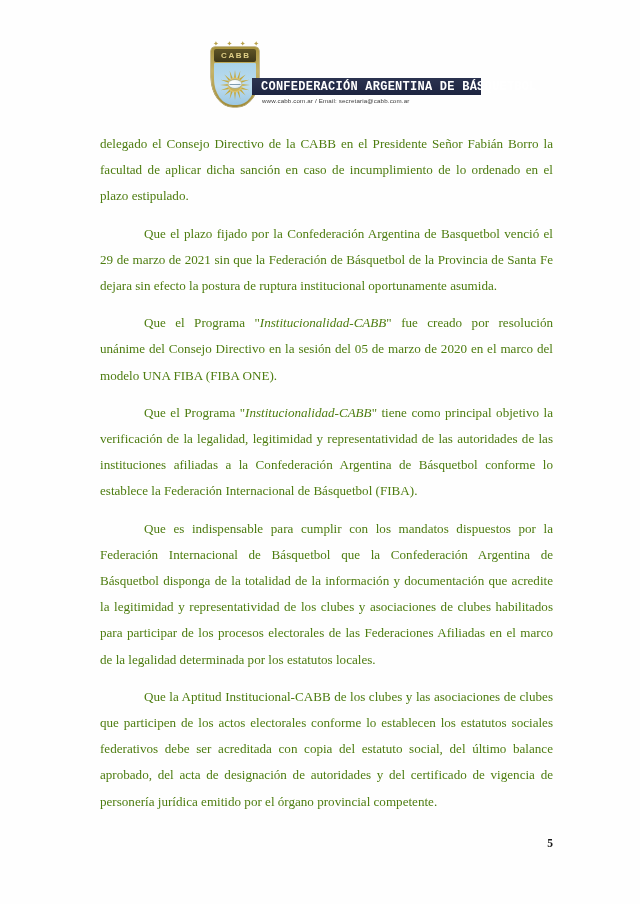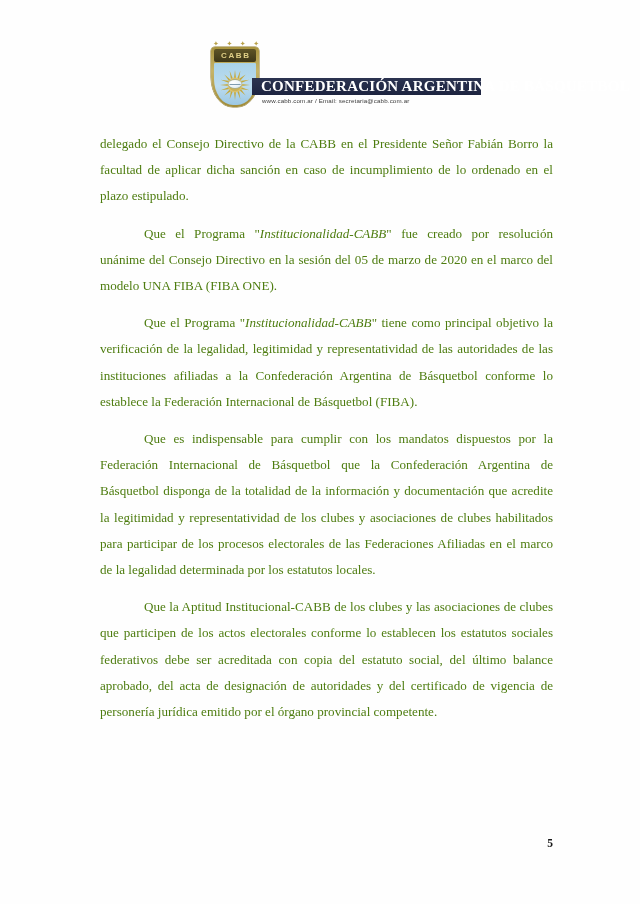--- a/index.html
+++ b/index.html
@@ -130,22 +130,22 @@
     left: 252px;
     top: 40px;
     width: 229px;
     height: 17px;
     background: linear-gradient(180deg, #2b3350 0%, #1d2440 100%);
     display: flex;
     align-items: center;
   }
   .banner-text {
     color: #ffffff;
-    font-family: Liberation Serif, serif;
-    font-size: 15px;
+    font-family: Liberation Mono, monospace;
+    font-size: 12px;
     font-weight: bold;
     letter-spacing: 0.25px;
     padding-left: 9px;
     white-space: nowrap;
   }
 
   .contact {
     position: absolute;
     left: 262px;
     top: 59px;
@@ -249,20 +249,21 @@
 
     <div class="banner">
       <div class="banner-text">CONFEDERACIÓN ARGENTINA DE BÁSQUETBOL</div>
     </div>
 
     <div class="contact">www.cabb.com.ar / Email: secretaria@cabb.com.ar</div>
   </div>
 
   <div class="body-text">
       <p class="para">delegado el Consejo Directivo de la CABB en el Presidente Señor Fabián Borro la facultad de aplicar dicha sanción en caso de incumplimiento de lo ordenado en el plazo estipulado.</p>
+      <p class="para indent">Que el plazo fijado por la Confederación Argentina de Basquetbol venció el 29 de marzo de 2021 sin que la Federación de Básquetbol de la Provincia de Santa Fe dejara sin efecto la postura de ruptura institucional oportunamente asumida.</p>
       <p class="para indent">Que el Programa "<em class="ital">Institucionalidad-CABB</em>" fue creado por resolución unánime del Consejo Directivo en la sesión del 05 de marzo de 2020 en el marco del modelo UNA FIBA (FIBA ONE).</p>
       <p class="para indent">Que el Programa "<em class="ital">Institucionalidad-CABB</em>" tiene como principal objetivo la verificación de la legalidad, legitimidad y representatividad de las autoridades de las instituciones afiliadas a la Confederación Argentina de Básquetbol conforme lo establece la Federación Internacional de Básquetbol (FIBA).</p>
       <p class="para indent">Que es indispensable para cumplir con los mandatos dispuestos por la Federación Internacional de Básquetbol que la Confederación Argentina de Básquetbol disponga de la totalidad de la información y documentación que acredite la legitimidad y representatividad de los clubes y asociaciones de clubes habilitados para participar de los procesos electorales de las Federaciones Afiliadas en el marco de la legalidad determinada por los estatutos locales.</p>
       <p class="para indent">Que la Aptitud Institucional-CABB de los clubes y las asociaciones de clubes que participen de los actos electorales conforme lo establecen los estatutos sociales federativos debe ser acreditada con copia del estatuto social, del último balance aprobado, del acta de designación de autoridades y del certificado de vigencia de personería jurídica emitido por el órgano provincial competente.</p>
     </div>
 
   <div class="page-number">5</div>
 
 </div>
 

